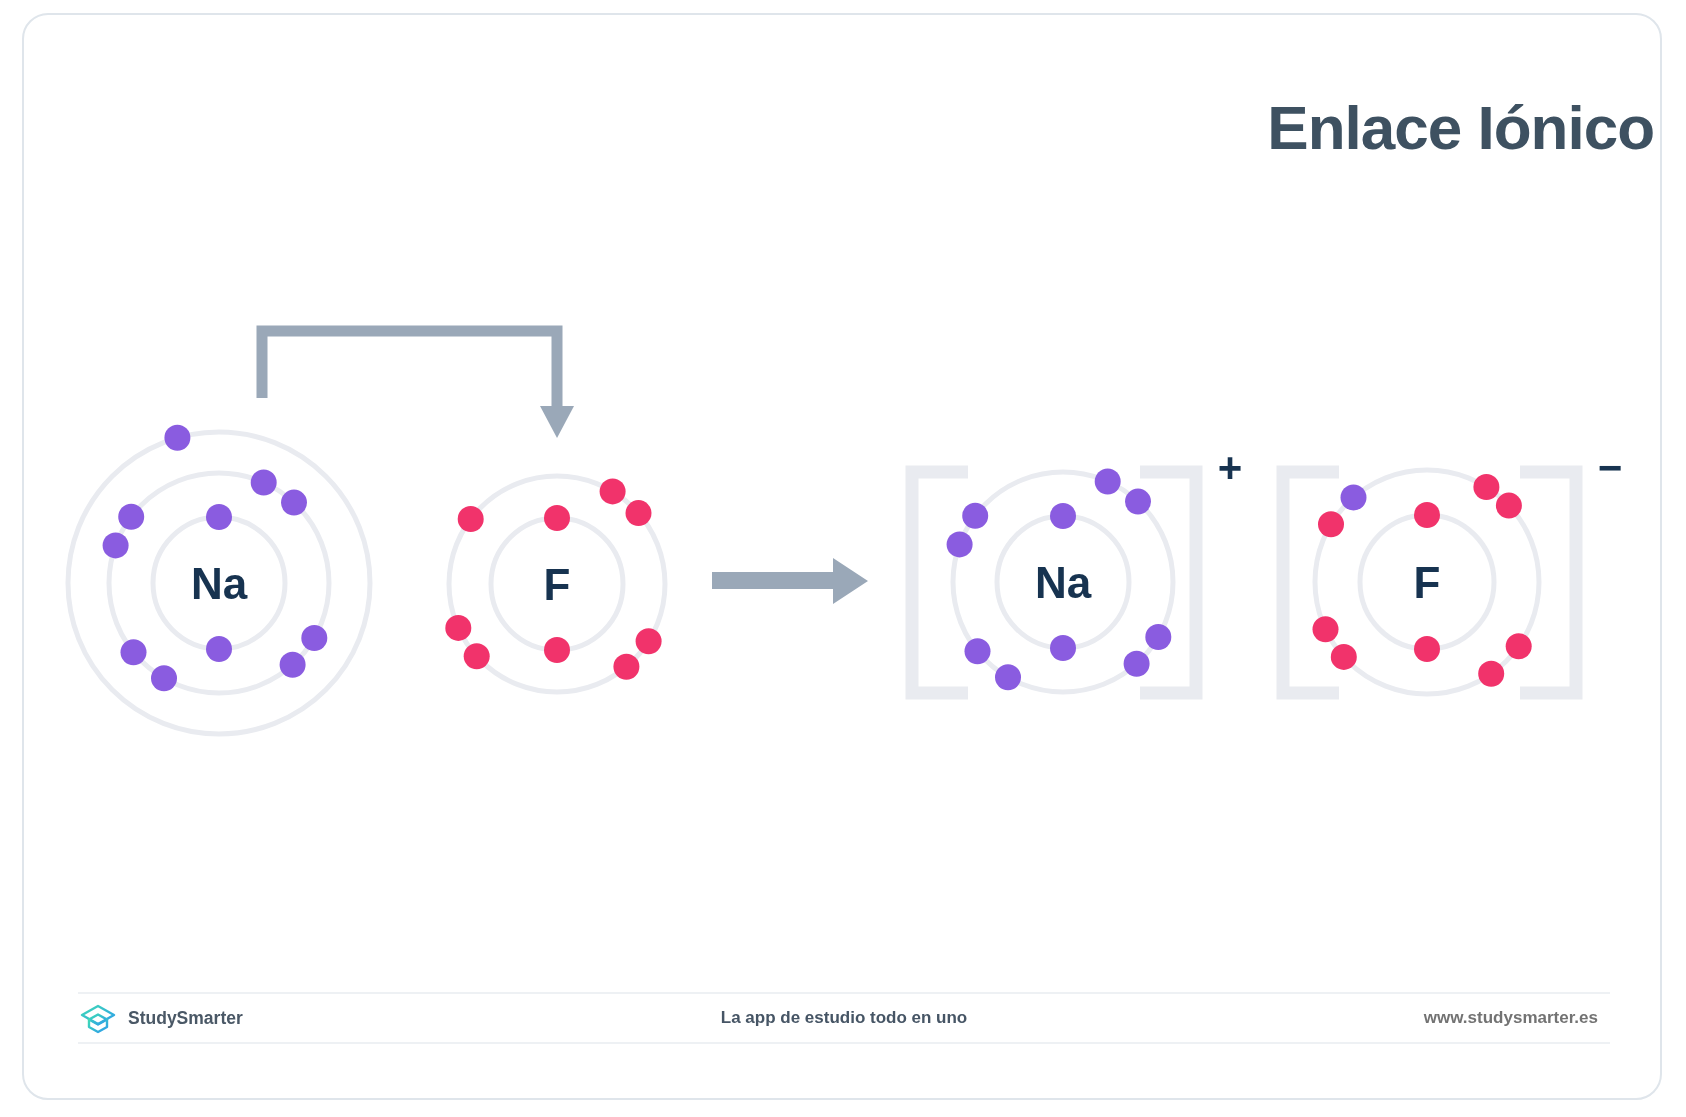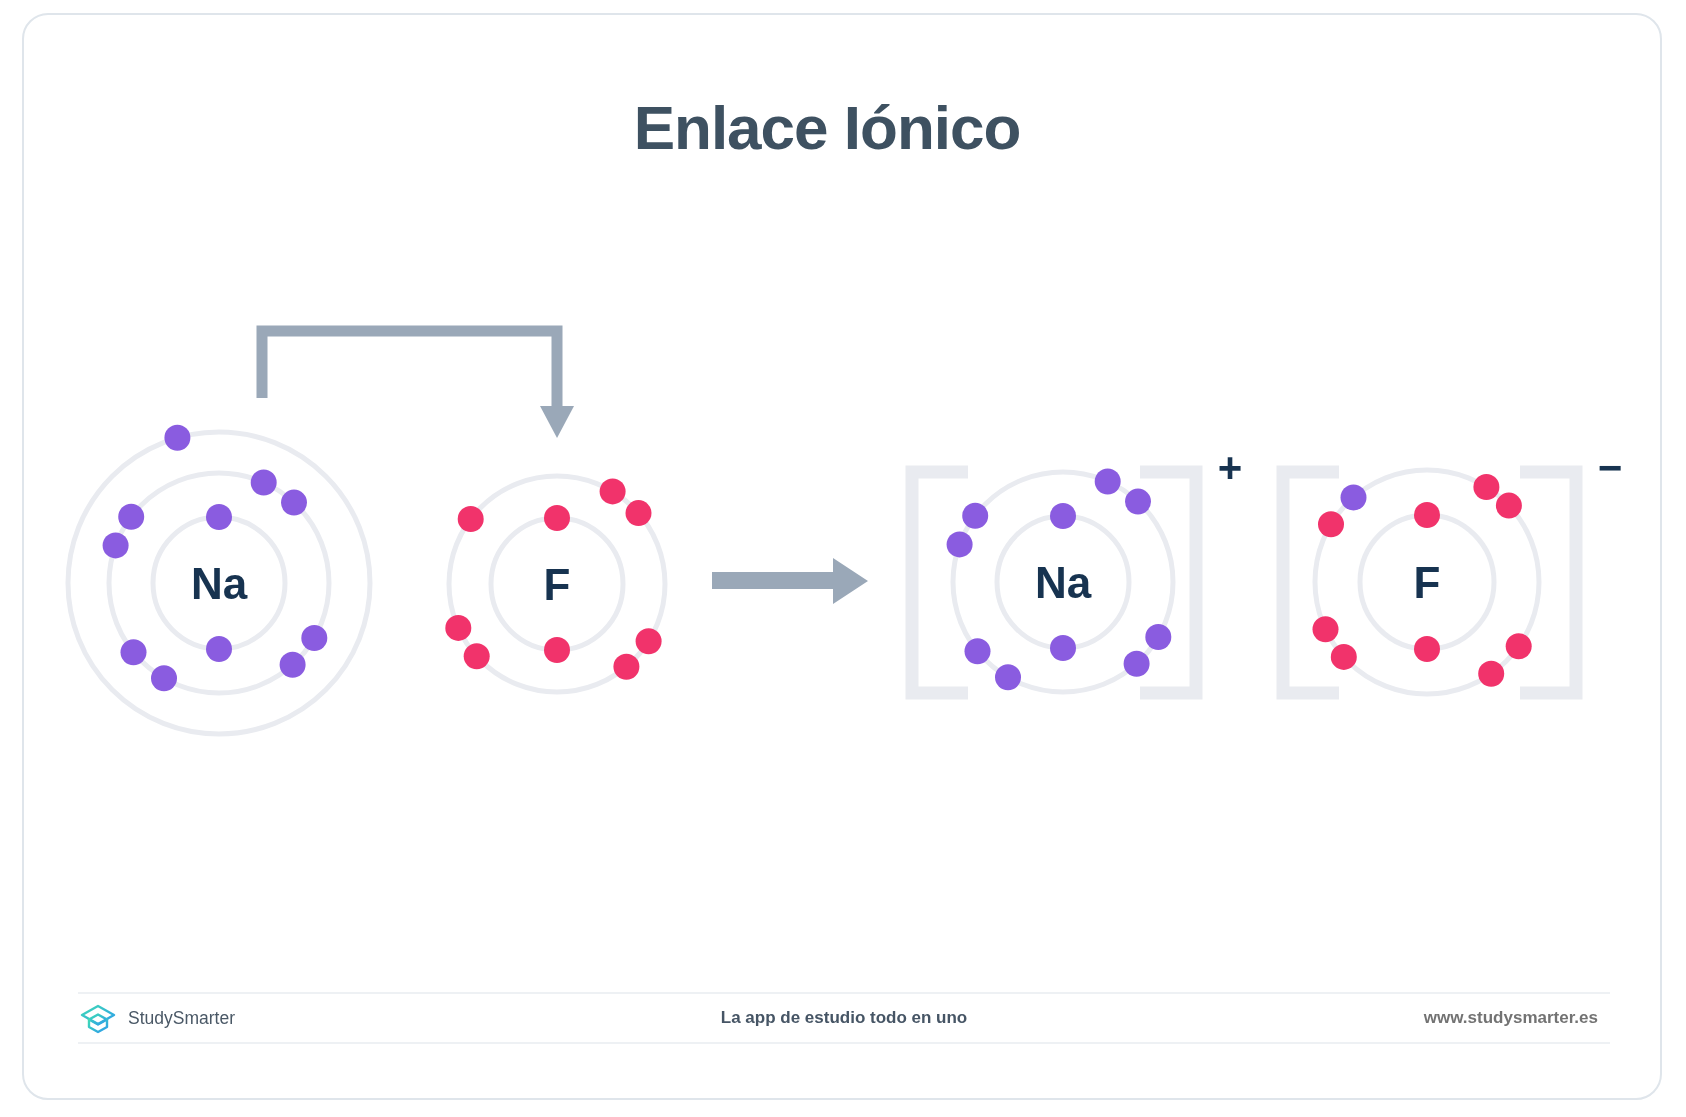--- a/index.html
+++ b/index.html
@@ -5,32 +5,32 @@
   html,body{margin:0;padding:0;}
   body{
     width:1686px;height:1117px;position:relative;background:#ffffff;
     font-family:"Liberation Sans", sans-serif;overflow:hidden;
   }
   .card{
     position:absolute;left:22px;top:13px;width:1640px;height:1087px;
     border:2px solid #dfe5eb;border-radius:26px;background:#ffffff;box-sizing:border-box;
   }
   .page-title{
-    position:absolute;left:0;top:92px;width:1654px;text-align:center;
+    position:absolute;left:0;top:92px;width:1654px;text-align:right;
     font-size:62px;font-weight:bold;letter-spacing:-1px;color:#3e5161;
   }
   #diagram{position:absolute;left:0;top:0;}
   .atom-label{font-family:"Liberation Sans", sans-serif;font-weight:bold;}
   .footer{
     position:absolute;left:78px;top:992px;width:1532px;height:52px;
     border-top:2px solid #eef1f4;border-bottom:2px solid #eef1f4;box-sizing:border-box;
     display:flex;align-items:center;justify-content:space-between;
   }
   .brand{display:flex;align-items:center;gap:10px;}
-  .brand-text{font-size:17.5px;font-weight:normal;color:#4a5866;}
+  .brand-text{font-size:17.5px;font-weight:bold;color:#4a5866;}
   .tagline{
     position:absolute;left:50%;transform:translateX(-50%);
     font-size:17px;font-weight:bold;color:#465565;
   }
   .website{font-size:17px;font-weight:bold;color:#3f5064;margin-right:12px;}
 </style>
 </head>
 <body>
 
 <div class="card"></div>

